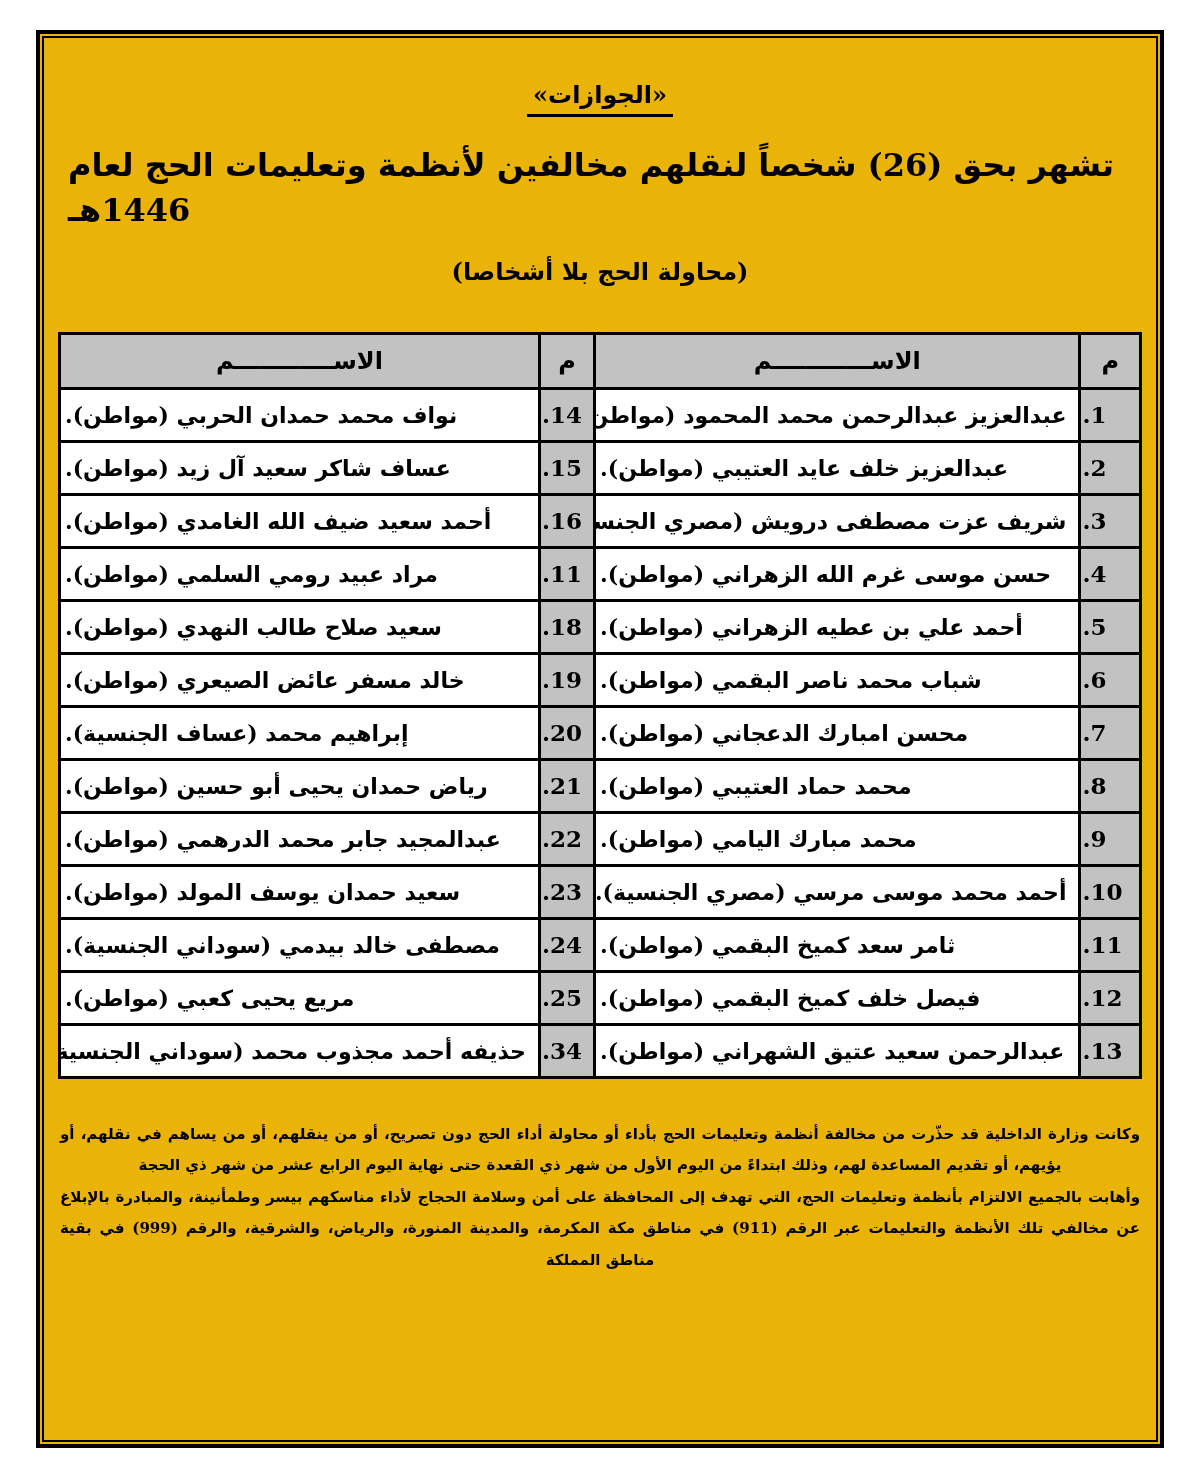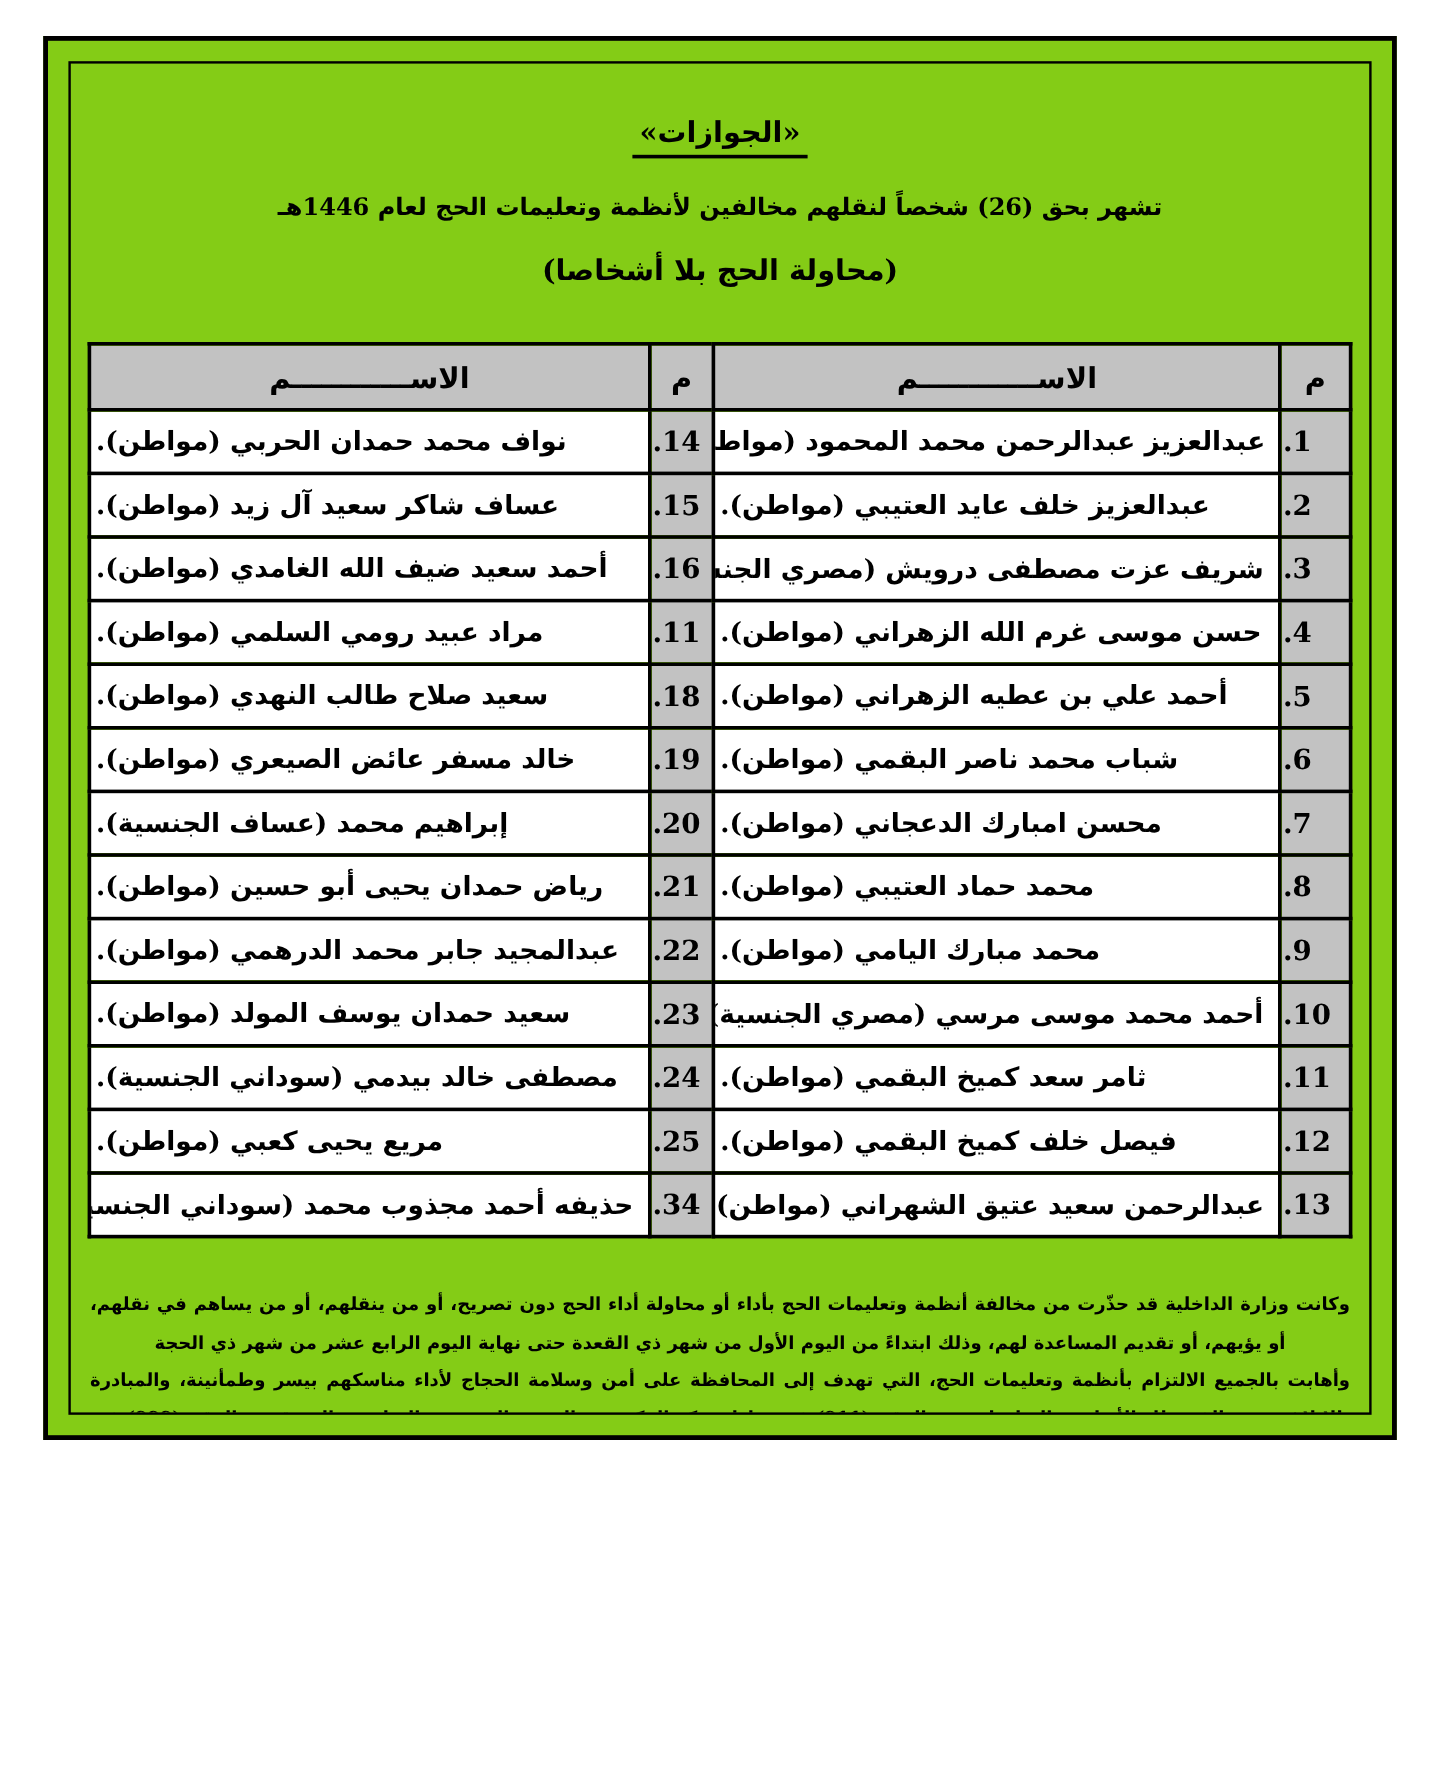--- a/index.html
+++ b/index.html
@@ -15,46 +15,46 @@
     color: #000;
     
     font-family: "DejaVu Serif", "DejaVu Sans", sans-serif;
     font-weight: bold;
   }
   .frame-outer {
     position: absolute;
     left: 36px;
     top: 30px;
     width: 1128px;
-    height: 1170px;
+    height: 1418px;
     border: 4px solid #000;
     box-sizing: border-box;
-    padding: 17px;
-    background: #84cc16;
+    padding: 2px;
+    background: #eab308;
   }
   .frame-inner {
     border: 2px solid #000;
     box-sizing: border-box;
     height: 100%;
     padding: 42px 14px 0 14px;
     overflow: hidden;
   }
   .kicker-wrap {
     text-align: center;
     margin: 0;
   }
   .kicker {
     display: inline-block;
     font-size: 24px;
     padding: 0 6px 5px 6px;
     border-bottom: 3px solid #000;
   }
   .headline {
-    font-size: 20px;
-    text-align: center;
+    font-size: 32px;
+    text-align: left;
     margin: 26px 10px 0 10px;
     font-weight: bold;
     line-height: 1.4;
   }
   .subtitle {
     font-size: 24px;
     text-align: center;
     margin: 24px 0 0 0;
   }
   .intro {

